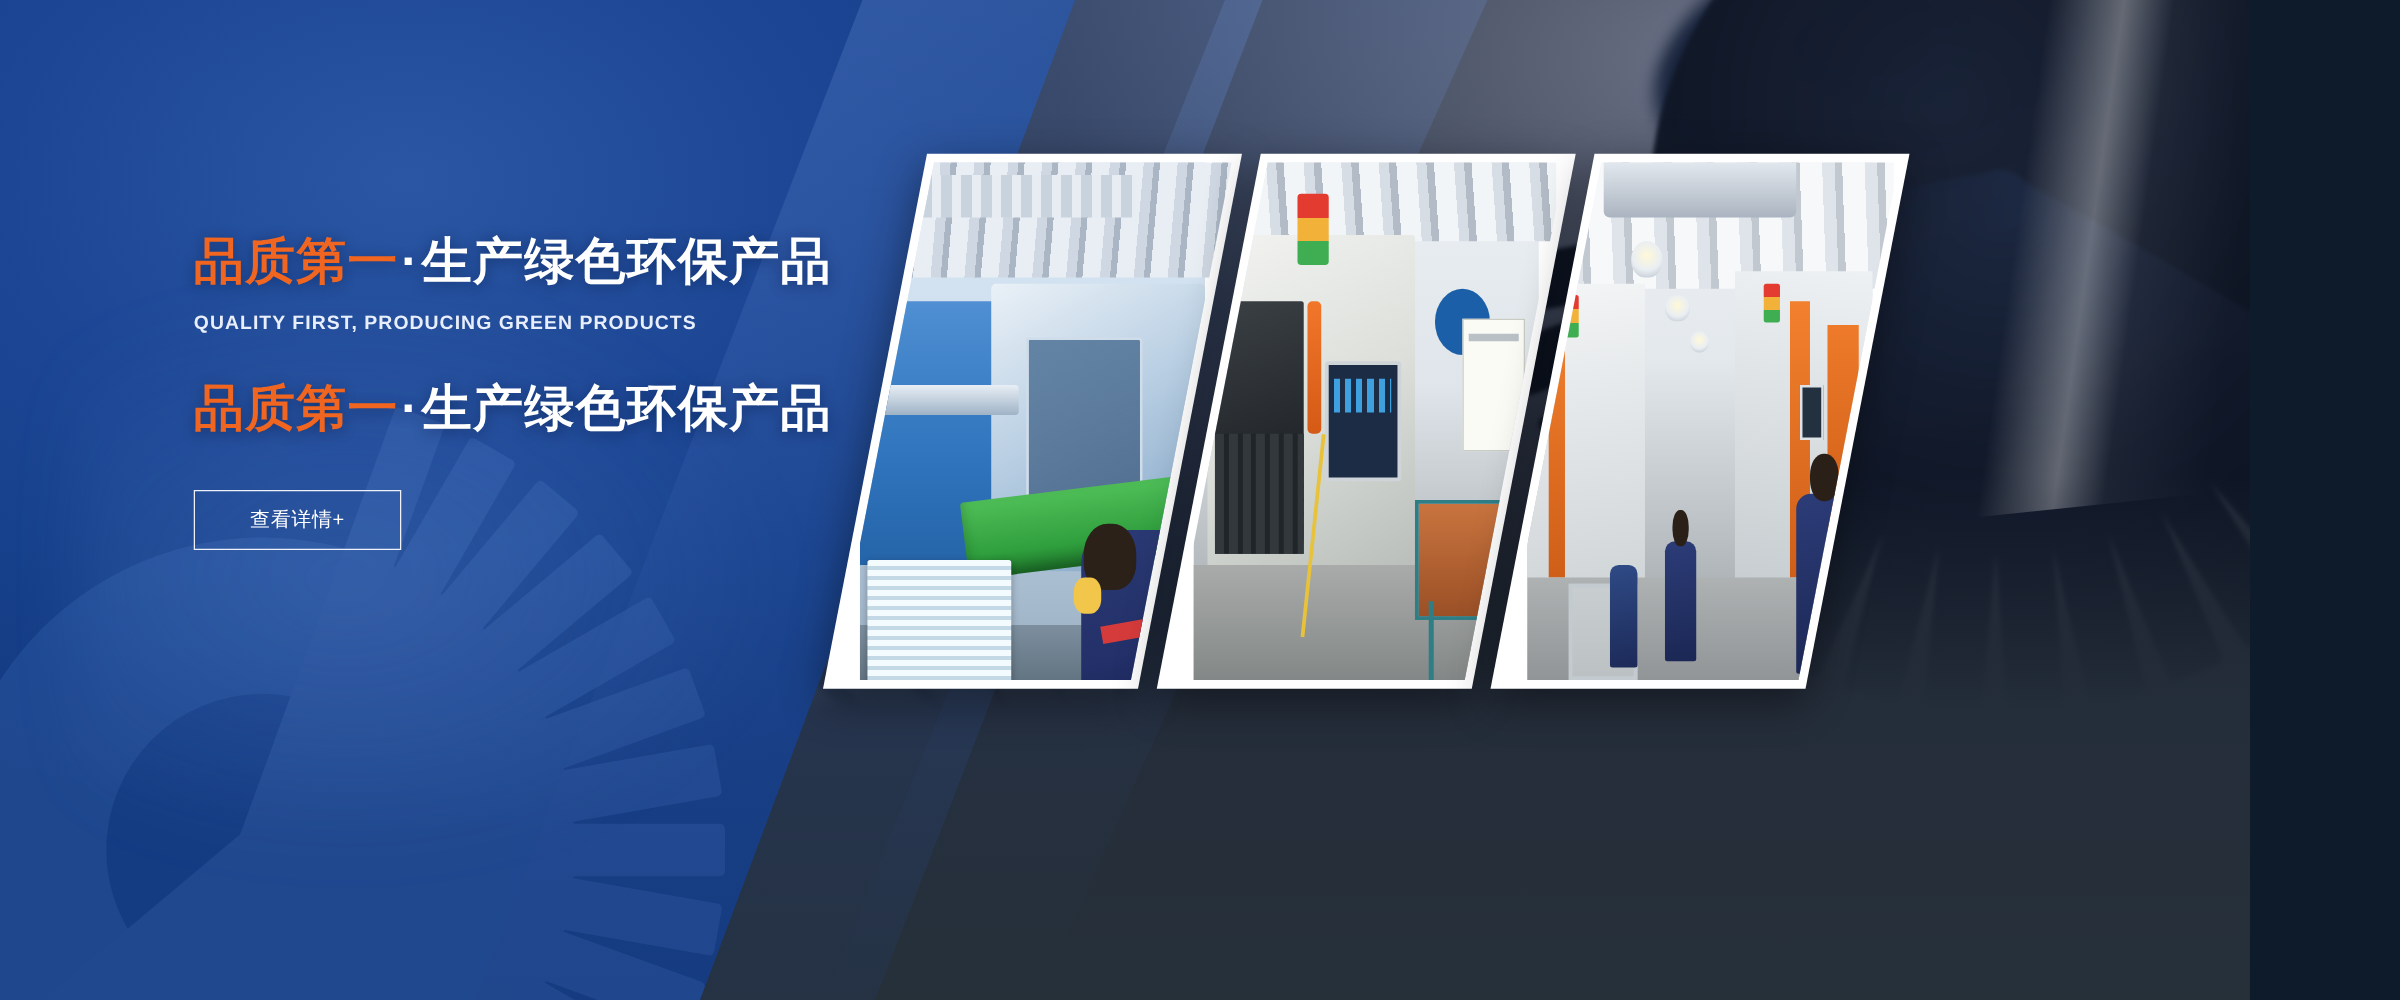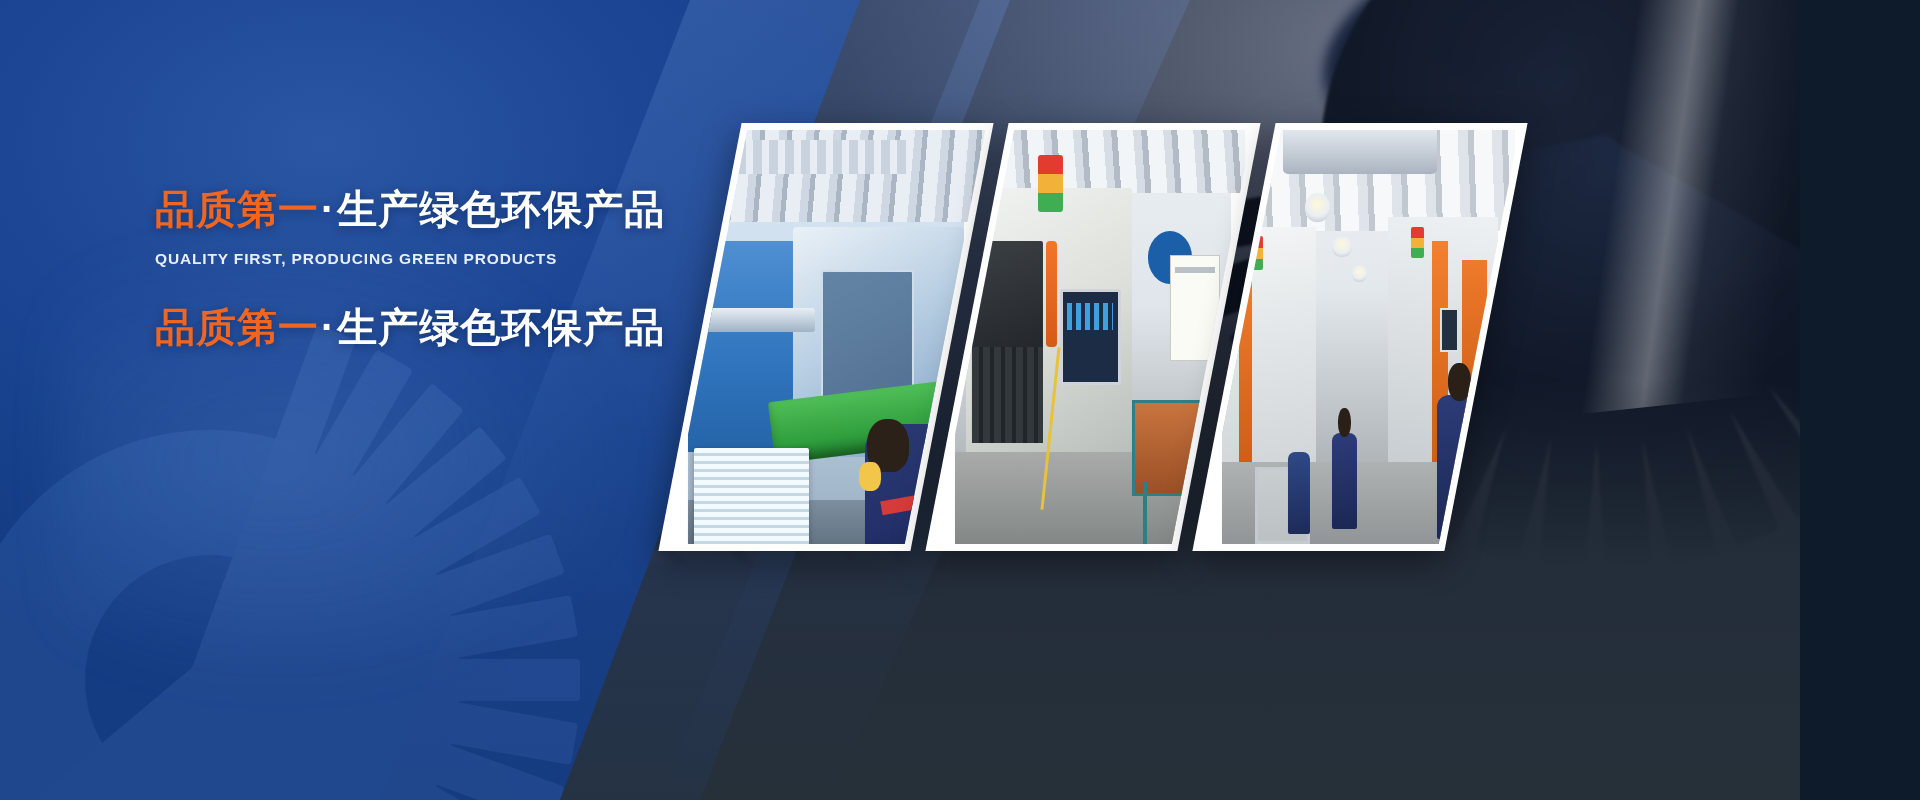--- a/index.html
+++ b/index.html
@@ -480,15 +480,16 @@
       <span class="hl-accent">品质第一</span><span class="hl-dot">·</span><span>生产绿色环保产品</span>
     </div>
 
     <div class="subline">QUALITY FIRST, PRODUCING GREEN PRODUCTS</div>
 
     <div class="headline second">
       <span class="hl-accent">品质第一</span><span class="hl-dot">·</span><span>生产绿色环保产品</span>
     </div>
 
 
+    <a href="#" class="cta">查看详情+</a>
   </div>
 
 </div>
 
 </body></html>

